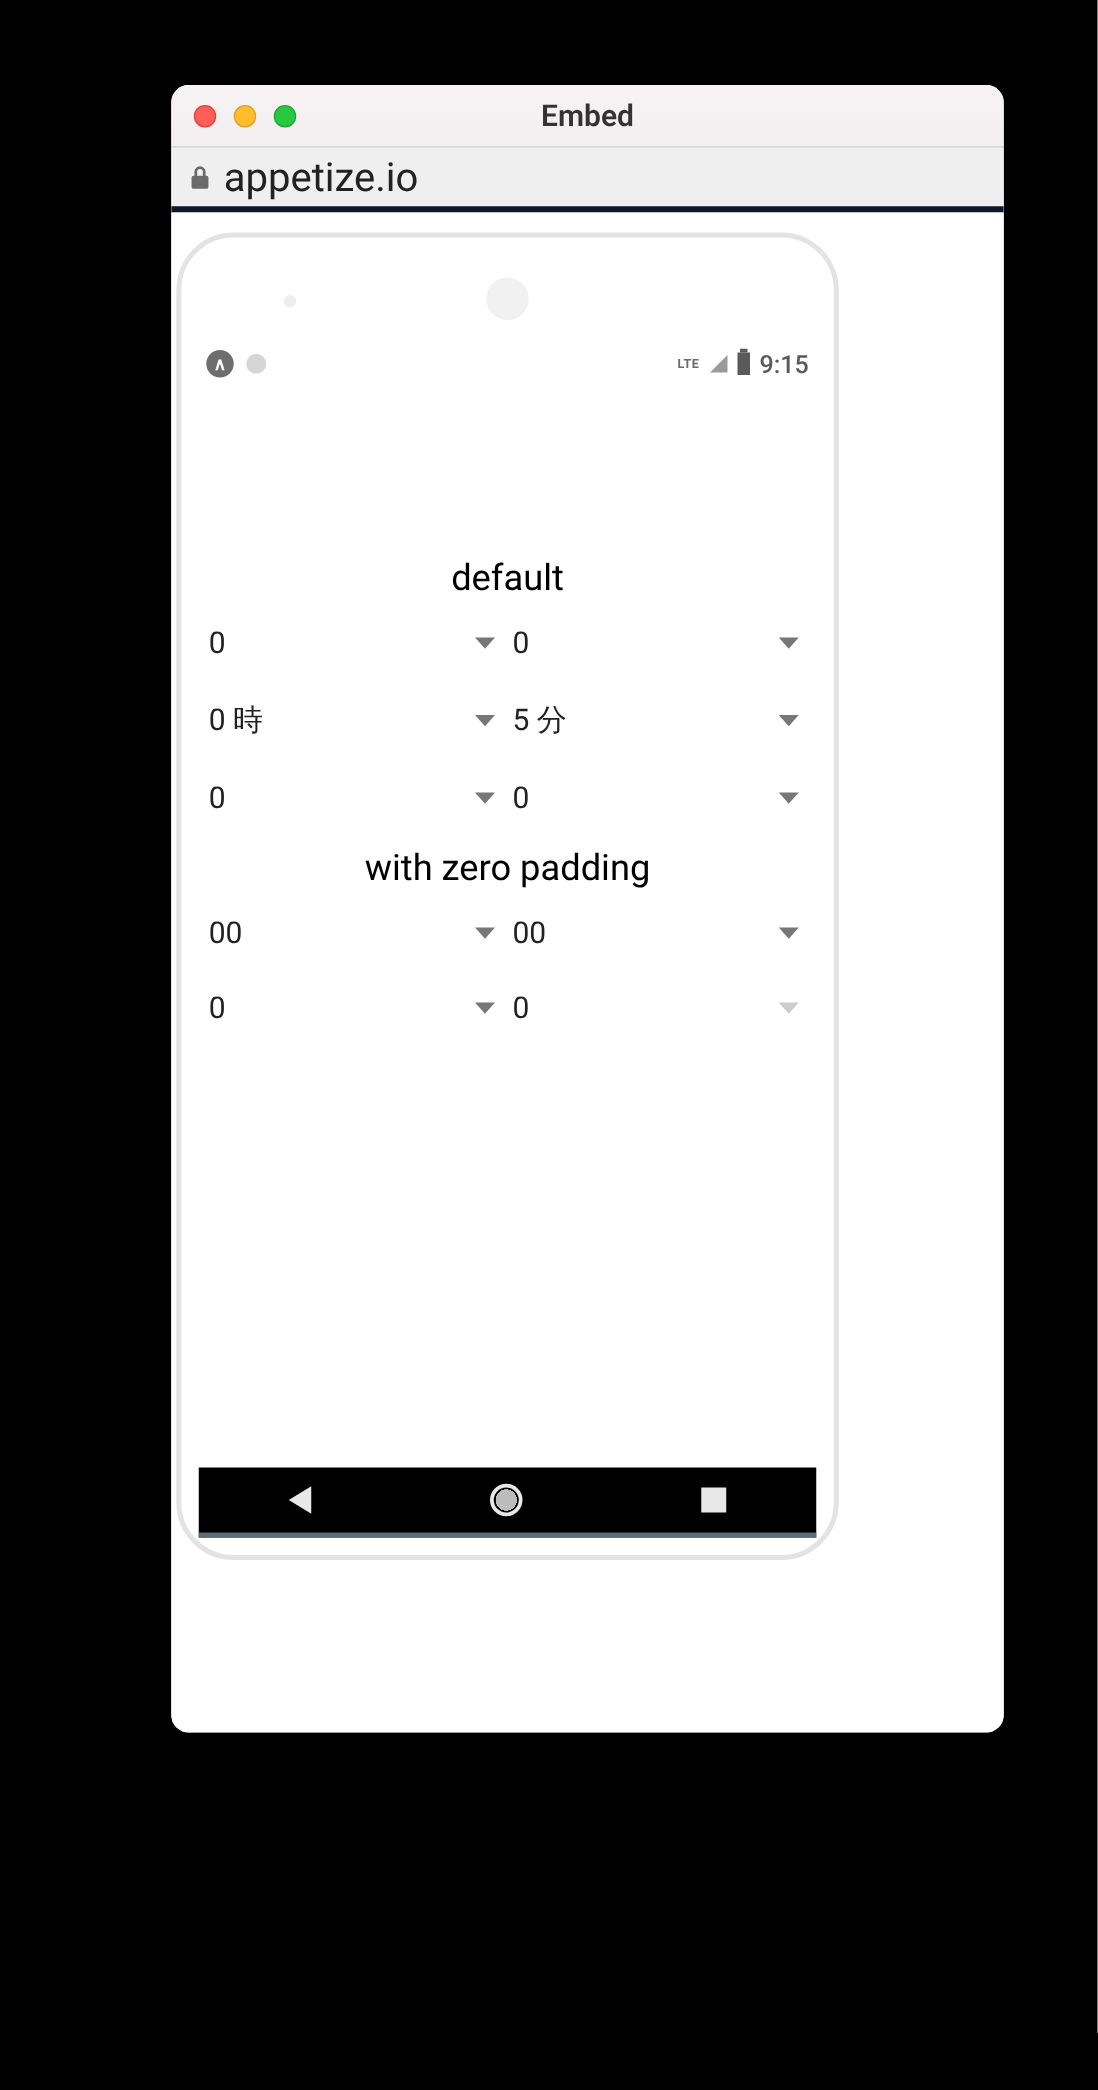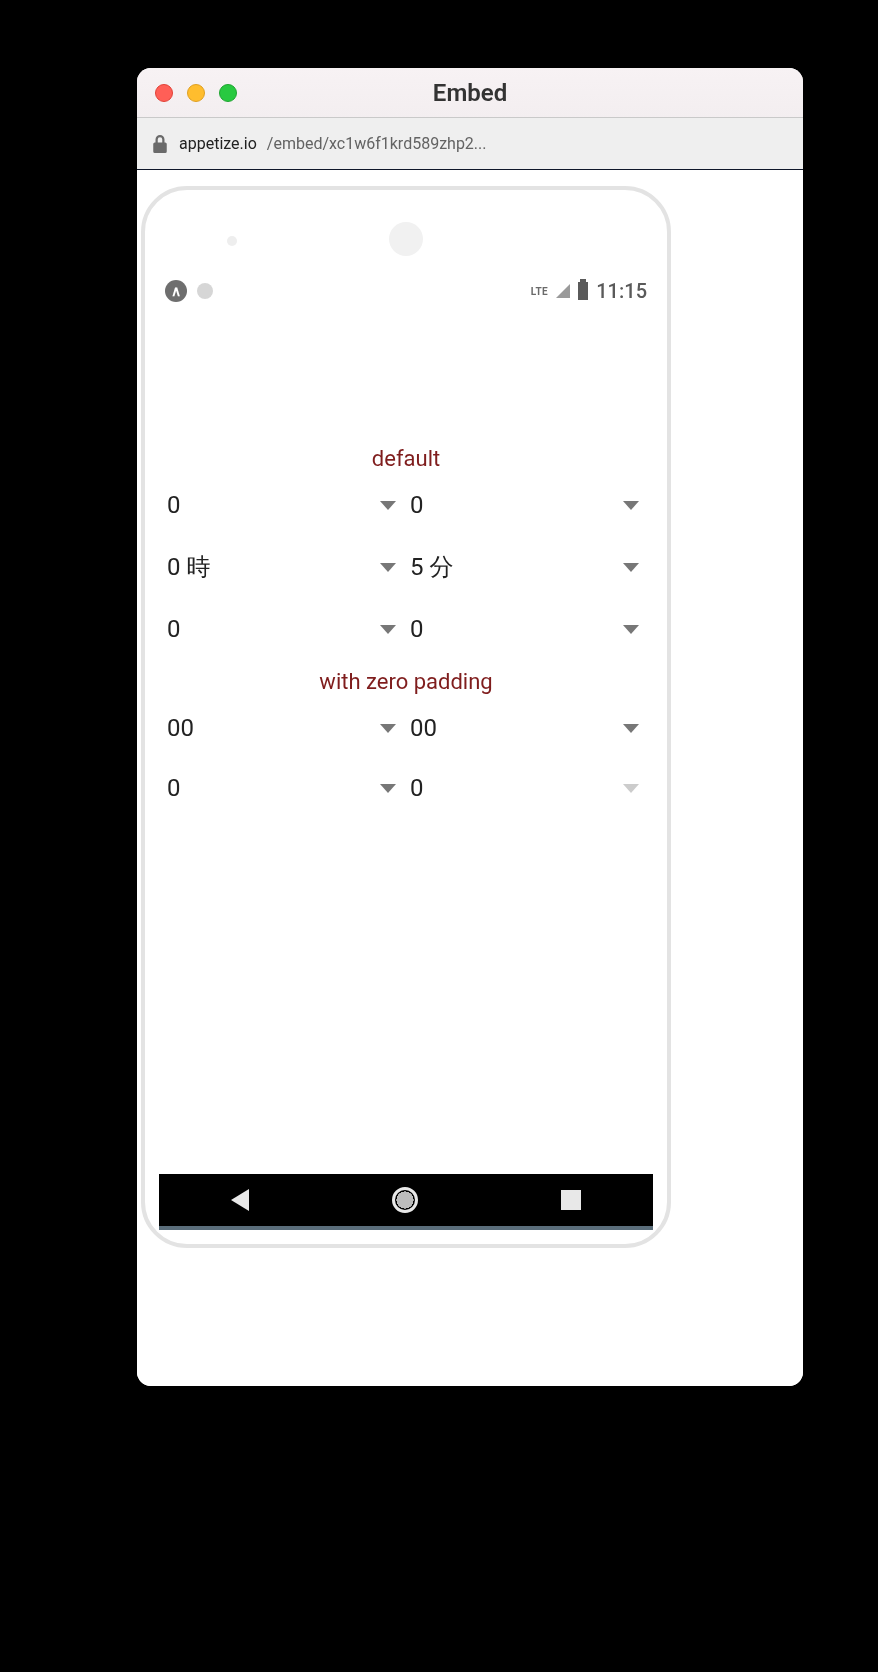--- a/index.html
+++ b/index.html
@@ -48,26 +48,26 @@
     left: 0; right: 0;
     text-align: center;
     font-size: 24px;
     font-weight: 600;
     color: #333;
     pointer-events: none;
   }
   .addressbar {
     height: 52px;
     background: #efefef;
-    border-bottom: 1px solid #0f172a;
+    border-bottom: 5px solid #0f172a;
     display: flex;
     align-items: center;
     padding: 0 14px;
     gap: 10px;
-    font-size: 16px;
+    font-size: 32px;
     color: #444;
     white-space: nowrap;
     overflow: hidden;
   }
   .lock-icon {
     width: 18px; height: 22px;
     position: relative;
     flex: 0 0 auto;
   }
   .lock-icon svg { width: 100%; height: 100%; display:block; }
@@ -139,22 +139,22 @@
     content:""; position:absolute; top:-3px; left:2px; width:6px; height:3px; background:#5a5a5a;
   }
   .app-body {
     flex:1;
     padding-top:130px;
     font-size:22px;
     color:#333;
   }
   .section-label {
     text-align:center;
-    font-size:22px;
-    color:#7f1d1d;
+    font-size:29px;
+    color:#000000;
     margin: 10px 0 14px;
   }
   .picker-row {
     display:flex;
     padding:0 4px;
     margin-bottom:20px;
   }
   .picker-cell {
     flex:1;
     display:flex;
@@ -211,40 +211,39 @@
     <div class="window-title">Embed</div>
   </div>
 
   <div class="addressbar">
     <span class="lock-icon">
       <svg viewBox="0 0 24 28">
           <path fill="#6a6a6a" d="M6 12V8a6 6 0 1 1 12 0v4h1a2 2 0 0 1 2 2v10a2 2 0 0 1-2 2H5a2 2 0 0 1-2-2V14a2 2 0 0 1 2-2h1zm3 0h6V8a3 3 0 1 0-6 0v4z"></path>
         </svg>
     </span>
     <span class="url-domain">appetize.io</span>
-      <span class="url-path">/embed/xc1w6f1krd589zhp2...</span>
   </div>
 
   <div class="content">
     <div class="device-frame">
       <div class="speaker"></div>
       <div class="sensor"></div>
 
       <div class="screen">
 
         <div class="statusbar">
           <div class="status-left">
             <div class="expo-badge">∧</div>
             <div class="status-dot"></div>
           </div>
           <div class="status-right">
             <span class="lte">LTE</span>
             <span class="signal"></span>
             <span class="battery"></span>
-            <span>11:15</span>
+            <span>9:15</span>
           </div>
         </div>
 
         <div class="app-body">
 
           <div class="section-label">default</div>
           <div class="picker-row">
             <div class="picker-cell">
               <span class="picker-value">0</span>
               <span class="caret"></span>

